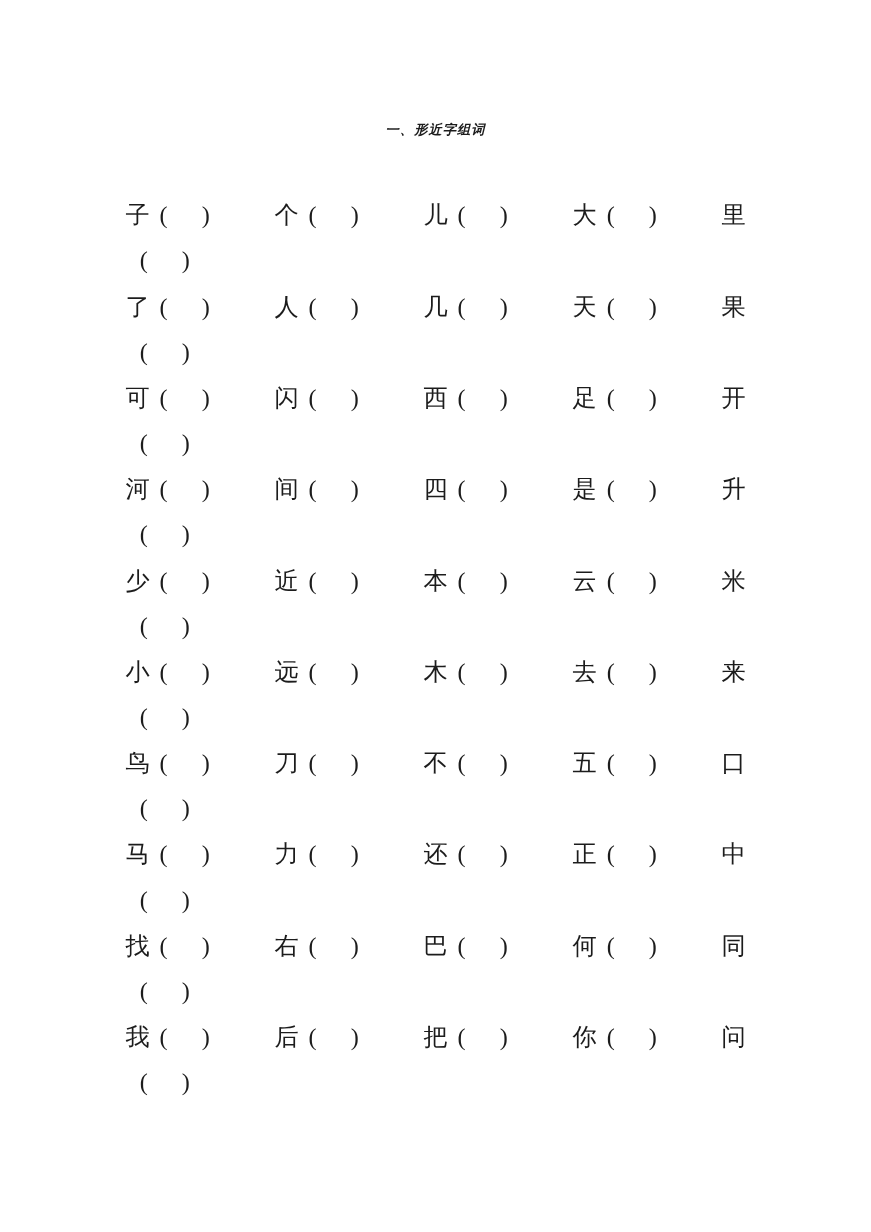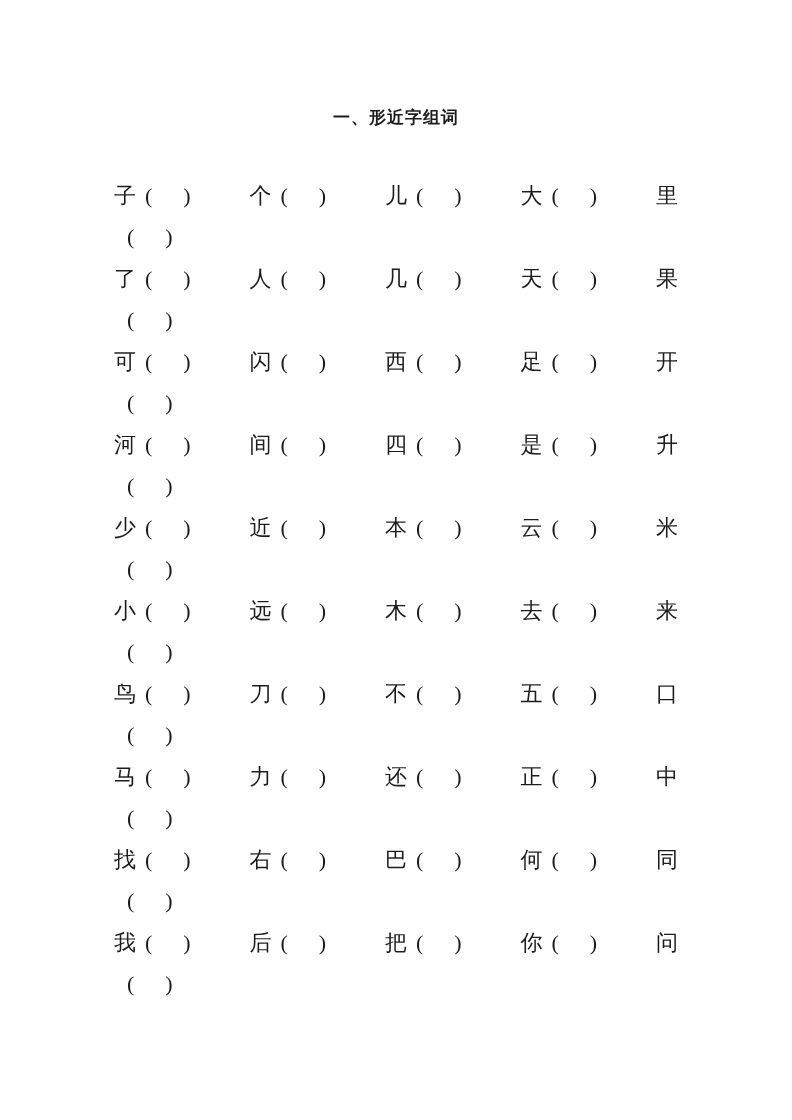--- a/index.html
+++ b/index.html
@@ -13,24 +13,25 @@
     color: #1c1c1c;
     overflow: hidden;
   }
   .title {
     position: absolute;
     top: 106px;
     left: 114px;
     width: 564px;
     margin: 0;
     text-align: center;
-    font-size: 17px;
+    font-size: 12px;
     font-weight: bold;
     letter-spacing: 1px;
     line-height: 24px;
+    font-style: italic;
   }
   .rows {
     position: absolute;
     top: 175px;
     left: 114px;
     width: 564px;
     font-size: 22px;
   }
   .line-a {
     display: flex;

